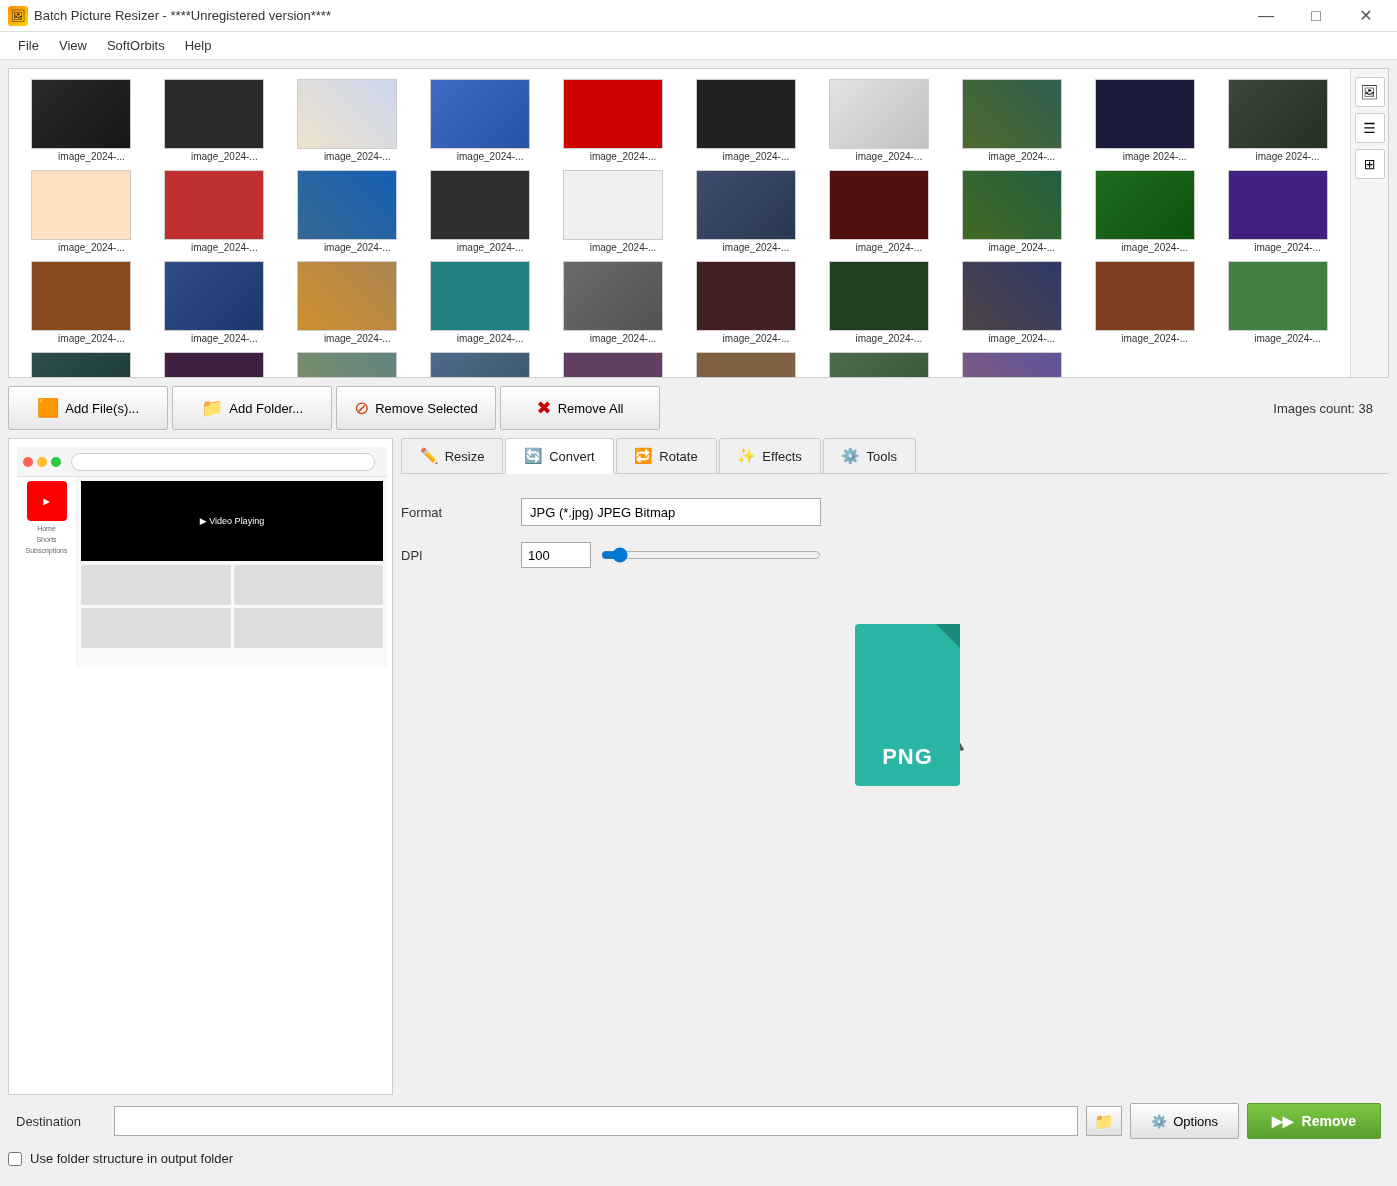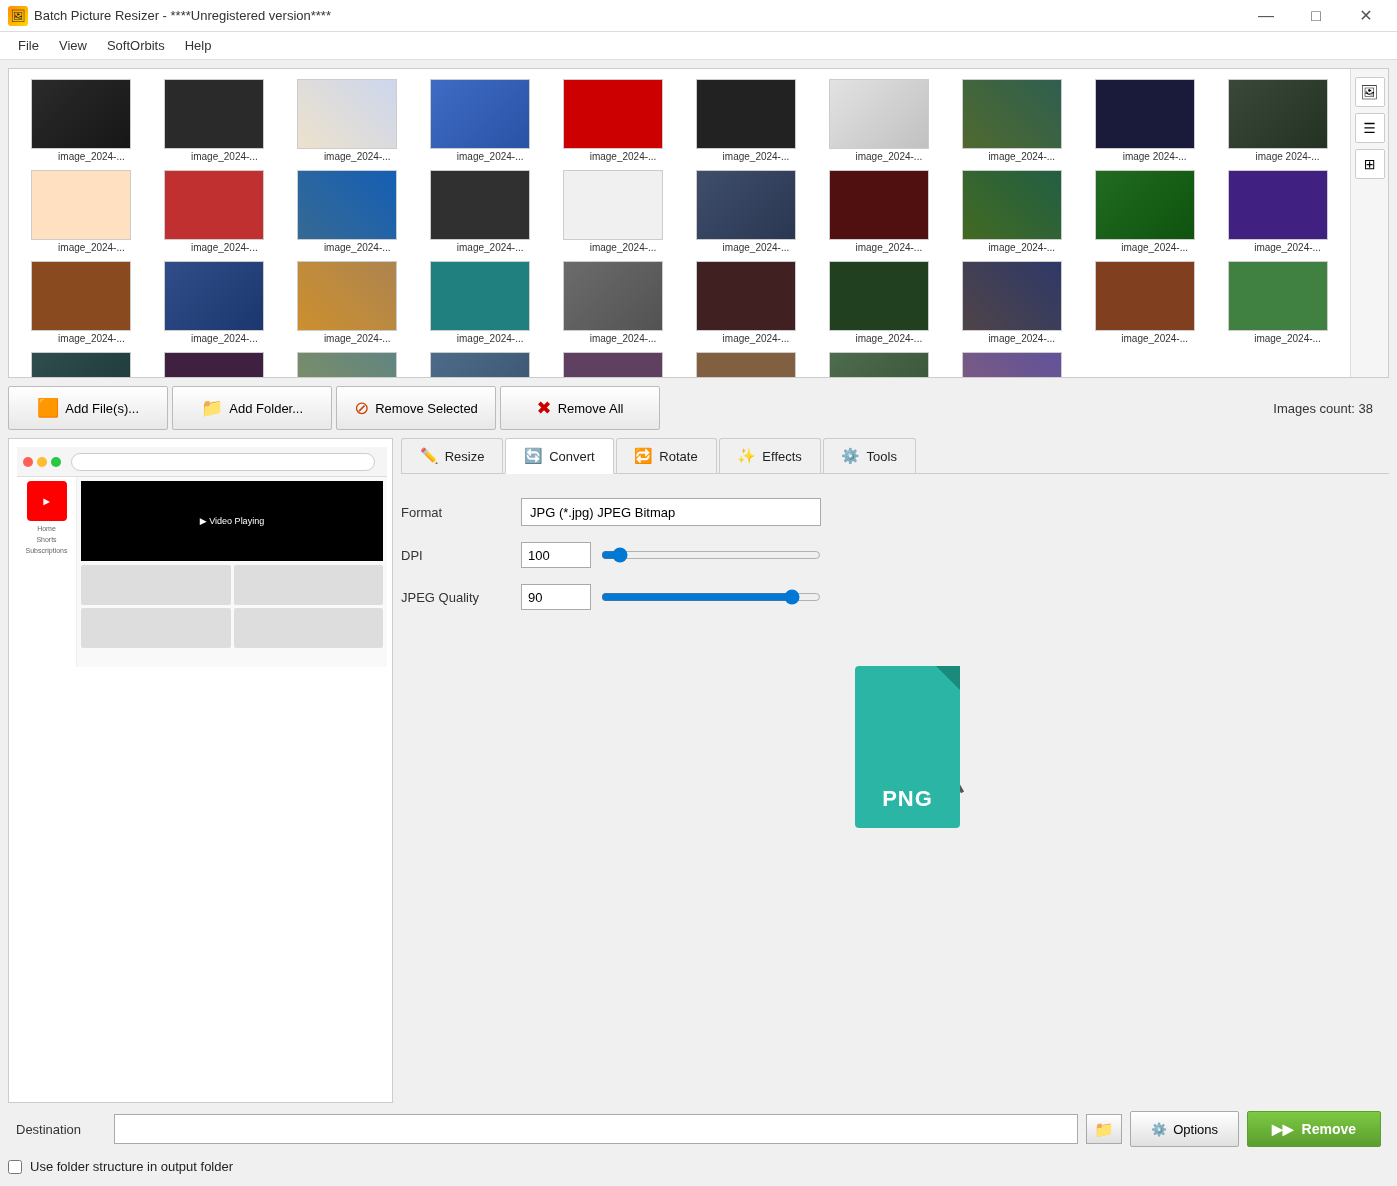--- a/index.html
+++ b/index.html
@@ -61,21 +61,21 @@
     input[type=range] { width: 200px; }
 
     
     .bottom-bar { display: flex; align-items: center; padding: 8px; margin: 0 8px; gap: 8px; }
     .destination-label { font-size: 13px; color: #333; width: 90px; flex-shrink: 0; }
     .destination-input { flex: 1; height: 30px; border: 1px solid #aaa; background: #fff; font-size: 13px; padding: 0 8px; }
     .folder-btn { width: 36px; height: 30px; border: 1px solid #aaa; background: linear-gradient(to bottom, #fff, #e0e0e0); cursor: pointer; display: flex; align-items: center; justify-content: center; font-size: 16px; }
     .options-btn { display: flex; align-items: center; gap: 6px; padding: 0 20px; height: 36px; border: 1px solid #aaa; background: linear-gradient(to bottom, #fff, #e0e0e0); cursor: pointer; font-size: 13px; border-radius: 2px; }
     .start-btn { display: flex; align-items: center; gap: 8px; padding: 0 24px; height: 36px; border: 1px solid #5a9e2f; background: linear-gradient(to bottom, #7dc942, #5a9e2f); cursor: pointer; font-size: 14px; color: #fff; font-weight: bold; border-radius: 2px; }
 
-    .checkbox-row { display: flex; align-items: center; gap: 8px; padding: 4px 8px 12px 8px; }
+    .checkbox-row { display: flex; align-items: center; gap: 8px; padding: 4px 8px 20px 8px; }
     .checkbox-row input[type=checkbox] { width: 14px; height: 14px; }
 
     
     .gallery-scroll::-webkit-scrollbar { width: 12px; }
     .gallery-scroll::-webkit-scrollbar-track { background: #f0f0f0; }
     .gallery-scroll::-webkit-scrollbar-thumb { background: #aaa; border-radius: 6px; }
 
     .gallery-area-wrap { display: flex; margin: 8px; background: #fff; border: 1px solid #ccc; height: 310px; }
 
     
@@ -434,31 +434,20 @@
           <div class="form-control">
             <div class="slider-container">
               <div class="value-box">
                 <input type="number" value="100" style="width: 60px; border: none; font-size: 13px; outline: none;">
               </div>
               <input type="range" class="slider" min="72" max="600" value="100" style="width: 200px;">
             </div>
           </div>
         </div>
 
-        <div class="form-row">
-          <span class="form-label">JPEG Quality</span>
-          <div class="form-control">
-            <div class="slider-container">
-              <div class="value-box">
-                <input type="number" value="90" style="width: 60px; border: none; font-size: 13px; outline: none;">
-              </div>
-              <input type="range" class="slider" min="1" max="100" value="90" style="width: 200px;">
-            </div>
-          </div>
-        </div>
 
       </div>
 
       <div style="display:flex;align-items:flex-end;justify-content:center;margin-top:30px;position:relative;height:160px;">
 
         <div style="position:relative;margin-right:-25px;z-index:1;">
           <div style="width:105px;height:162px;background:#2ab5a5;border-radius:4px 16px 4px 4px;position:relative;display:flex;align-items:flex-end;justify-content:center;padding-bottom:16px;">
             <div style="position:absolute;top:0;right:0;width:24px;height:24px;background:#1a8a7a;clip-path:polygon(0 0,100% 100%,100% 0);"></div>
             <span style="color:#fff;font-size:22px;font-weight:900;letter-spacing:1px;">PNG</span>
           </div>

